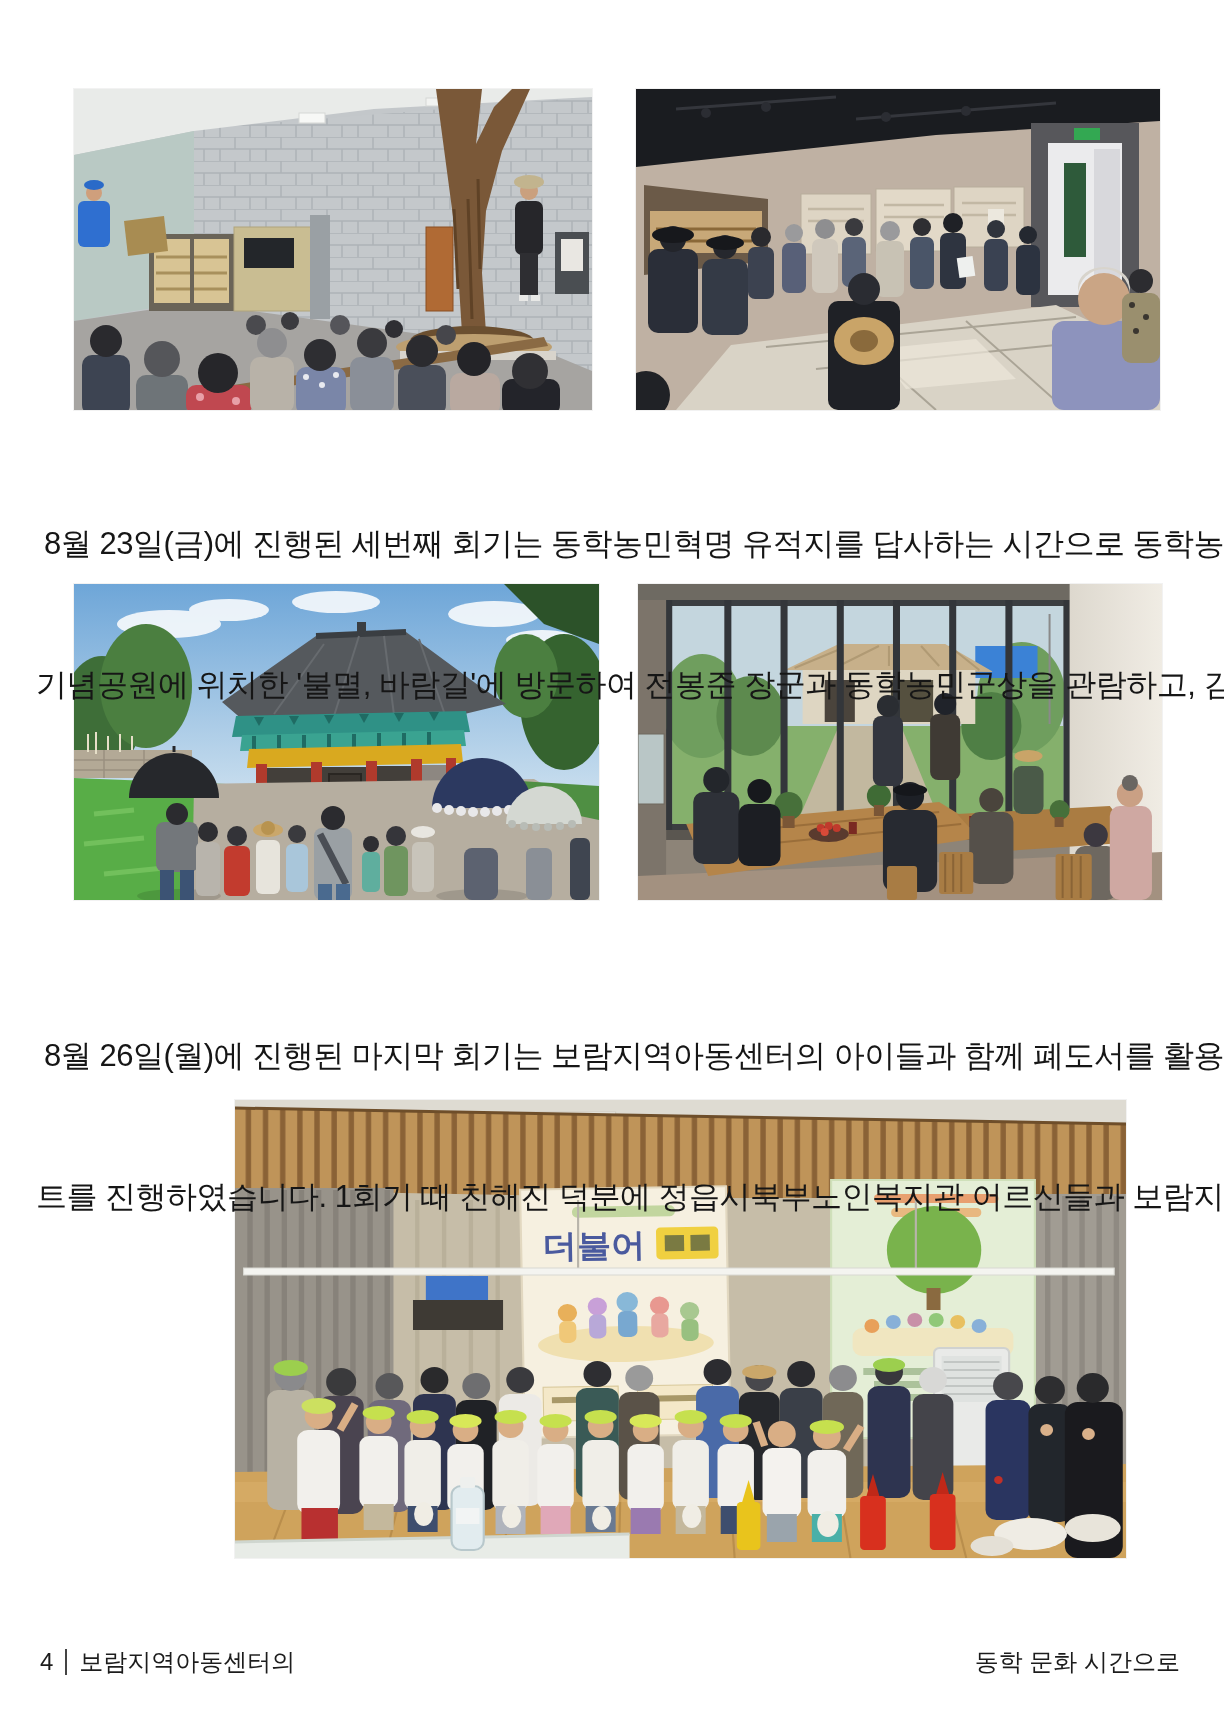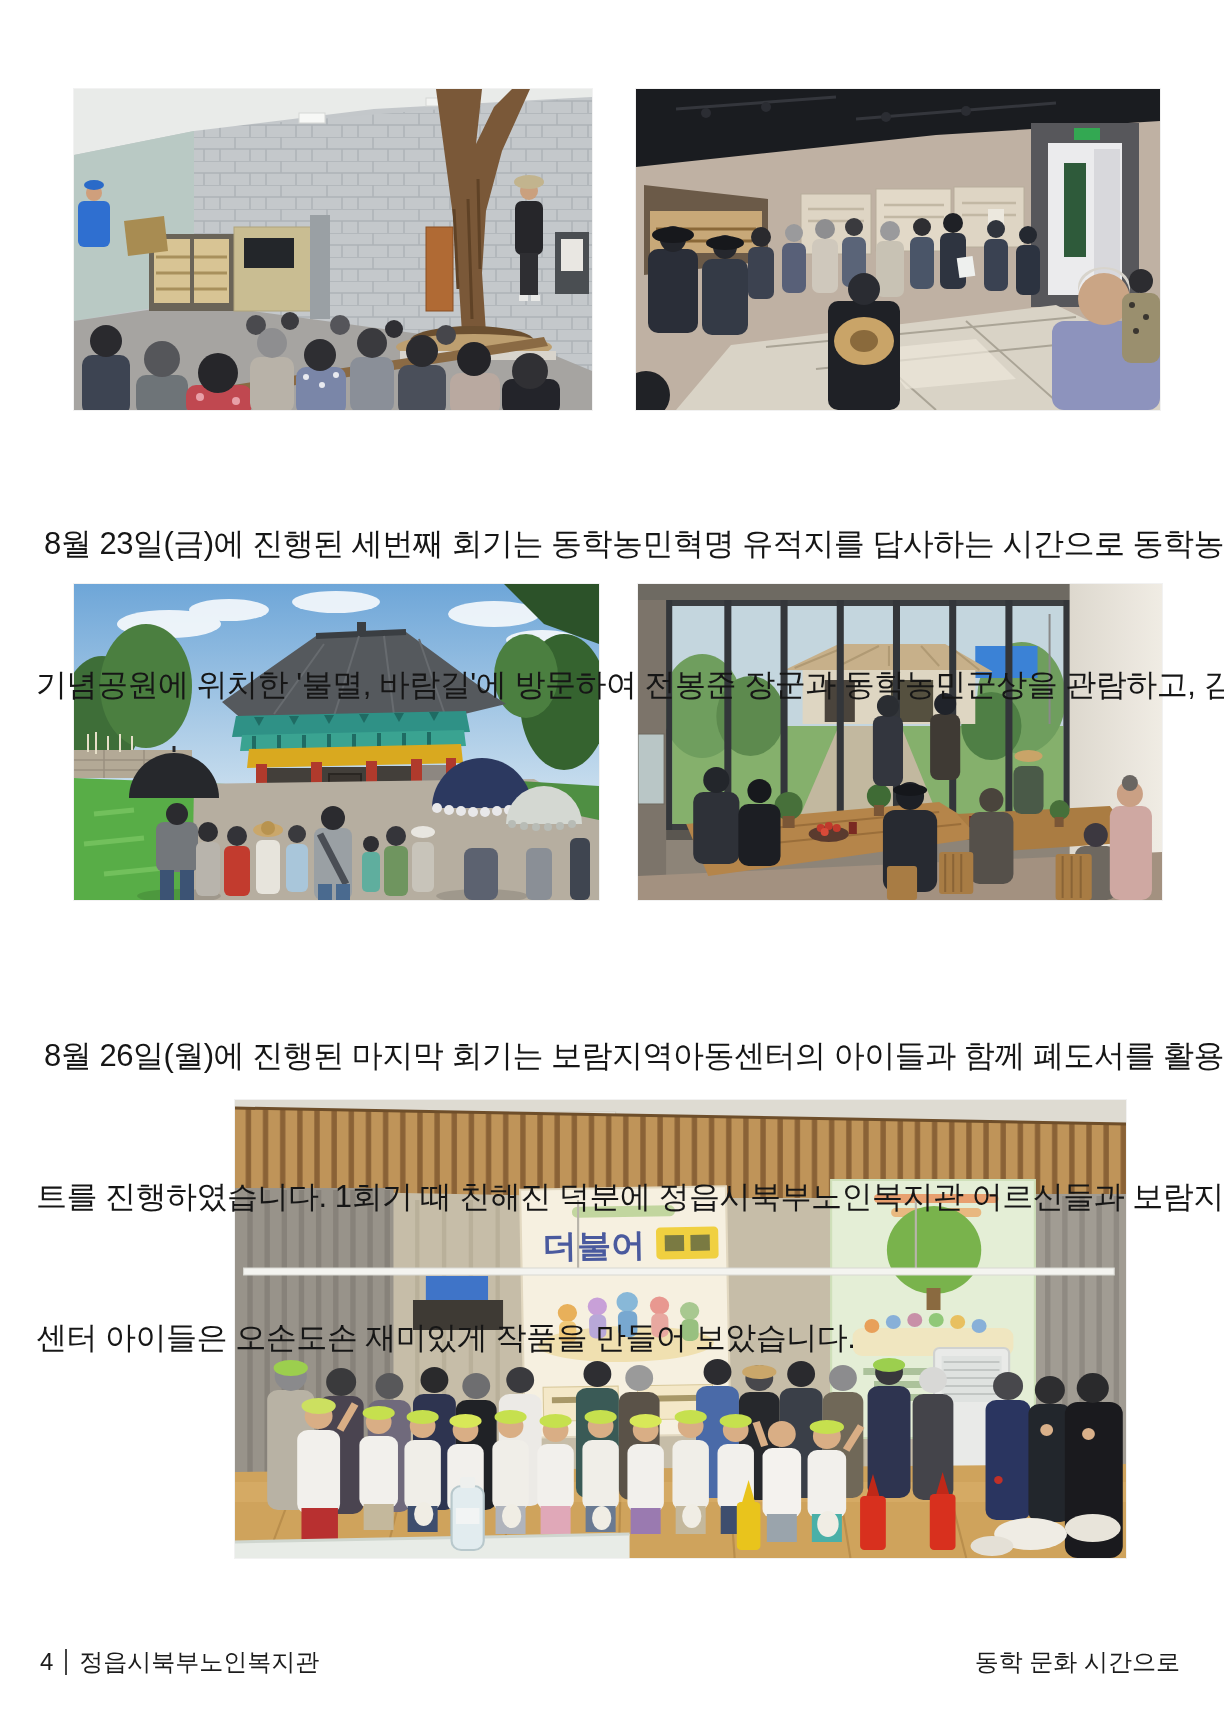--- a/index.html
+++ b/index.html
@@ -635,25 +635,24 @@
   </div>
 
   <div class="para" style="top:426px;">
     <div class="line"> 8월 23일(금)에 진행된 세번째 회기는 동학농민혁명 유적지를 답사하는 시간으로 동학농민혁명</div>
     <div class="line">기념공원에 위치한 '불멸, 바람길'에 방문하여 전봉준 장군과 동학농민군상을 관람하고, 김제시 금</div>
   </div>
 
   <div class="para" style="top:938px;">
     <div class="line"> 8월 26일(월)에 진행된 마지막 회기는 보람지역아동센터의 아이들과 함께 폐도서를 활용한 펩아</div>
     <div class="line">트를 진행하였습니다. 1회기 때 친해진 덕분에 정읍시북부노인복지관 어르신들과 보람지역아동</div>
-    <div class="line">센터 아이들은 오손도손 재미있게 작품을 만들어 보았습니다.</div>
   </div>
 
   <div class="footer">
     <div class="left">
       <span>4</span>
       <span class="divider"></span>
-      <span>정읍시북부노인복지관</span>
+      <span>보람지역아동센터의</span>
     </div>
     <div class="right">동학 문화 시간으로</div>
   </div>
 
 </div>
 
 </body></html>

